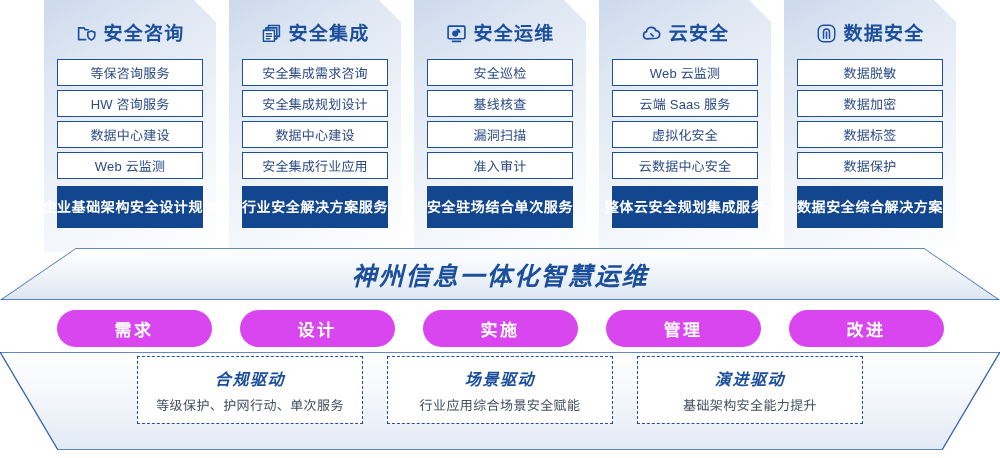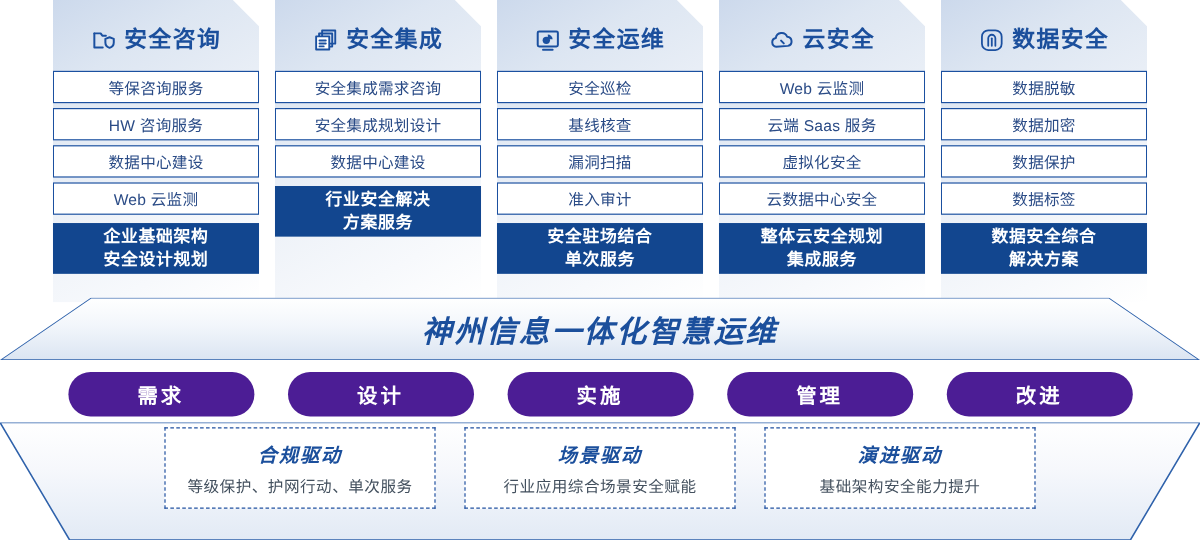--- a/index.html
+++ b/index.html
@@ -60,21 +60,21 @@
   .card-title {
     font-size: 19px;
     font-weight: 700;
     color: #1b4f9c;
     letter-spacing: 1.2px;
     line-height: 21px;
     white-space: nowrap;
   }
 
   .items {
-    width: 172px;
+    width: 146px;
     display: flex;
     flex-direction: column;
     gap: 4px;
   }
   .item {
     height: 27px;
     line-height: 27px;
     background: #ffffff;
     border: 1px solid #1b50a0;
     color: #2a4b86;
@@ -85,21 +85,20 @@
     box-sizing: border-box;
   }
   .item.solid {
     background: #12468f;
     border-color: #12468f;
     color: #ffffff;
     font-weight: 700;
     height: 42px;
     line-height: 19px;
     display: flex;
-    flex-direction: column;
     align-items: center;
     justify-content: center;
     letter-spacing: 0.6px;
     margin-top: 3px;
     font-size: 14px;
   }
   .item.solid span { display: block; }
 
   
   #banner {
@@ -144,21 +143,21 @@
     width: 1000px;
     height: 38px;
     display: flex;
     justify-content: center;
     gap: 28px;
   }
   .pill {
     width: 155px;
     height: 37px;
     border-radius: 19px;
-    background: #4c1d95;
+    background: #d946ef;
     color: #ffffff;
     font-size: 17px;
     font-weight: 700;
     letter-spacing: 2.5px;
     display: flex;
     align-items: center;
     justify-content: center;
     box-sizing: border-box;
   }
 
@@ -252,20 +251,21 @@
             <rect x="2.8" y="8.4" width="12.5" height="12.5" fill="#ffffff"></rect>
             <path d="M6 12.3h6M6 15.2h6M6 17.9h4"></path>
           </svg>
         </span>
         <span class="card-title">安全集成</span>
       </div>
       <div class="items">
         <div class="item">安全集成需求咨询</div>
         <div class="item">安全集成规划设计</div>
         <div class="item">数据中心建设</div>
+        <div class="item">安全集成行业应用</div>
         <div class="item solid">
           <span>行业安全解决</span>
           <span>方案服务</span>
         </div>
       </div>
     </div>
 
     <div class="card">
       <div class="card-head">
         <span class="card-icon">
@@ -319,22 +319,22 @@
             <rect x="2.6" y="2.6" width="18.8" height="18.8" rx="6"></rect>
             <path d="M8.6 17.4V10.2a3.4 3.4 0 0 1 6.8 0v7.2"></path>
             <path d="M12 17.4v-7.2"></path>
           </svg>
         </span>
         <span class="card-title">数据安全</span>
       </div>
       <div class="items">
         <div class="item">数据脱敏</div>
         <div class="item">数据加密</div>
+        <div class="item">数据标签</div>
         <div class="item">数据保护</div>
-        <div class="item">数据标签</div>
         <div class="item solid">
           <span>数据安全综合</span>
           <span>解决方案</span>
         </div>
       </div>
     </div>
 
   </div>
 
   <div id="banner">

